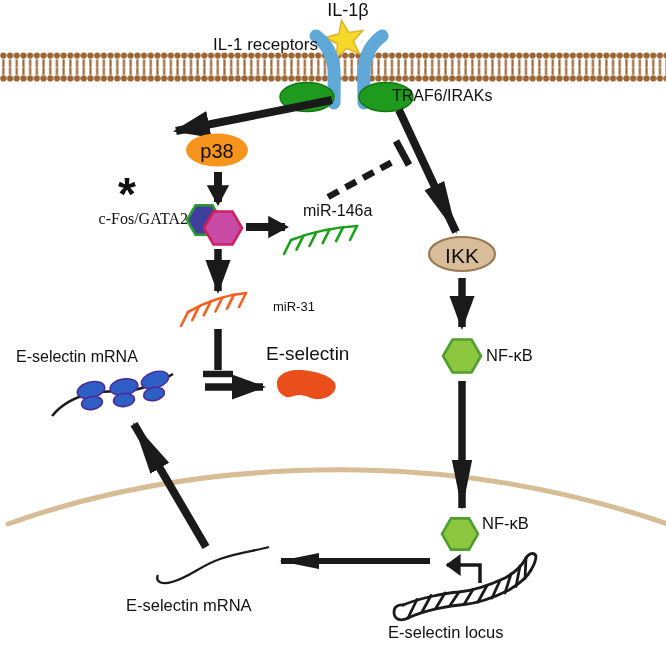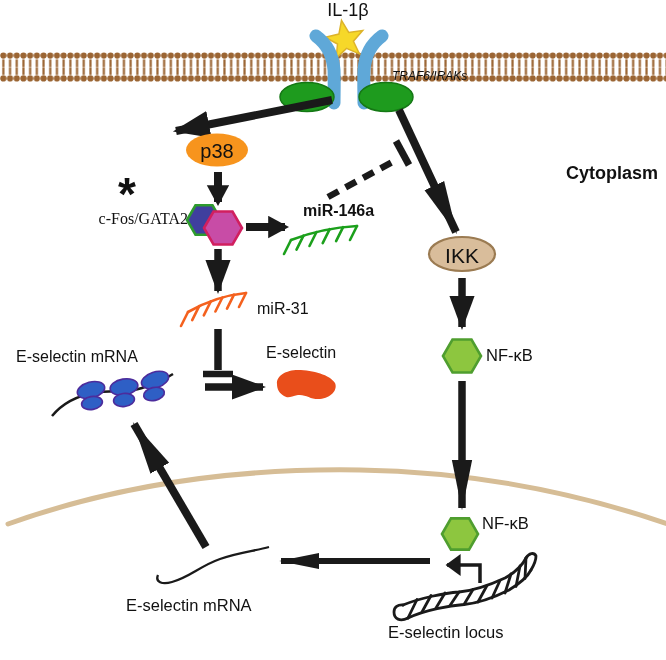--- a/index.html
+++ b/index.html
@@ -130,28 +130,28 @@
     <path d="M 408,618 C 425,610 450,605.5 464,604.5 C 480,603 497,596 509,590 C 518,584.5 527,578 531,570"></path>
     <path d="M 408,618 C 400,622 394,619 394,612 C 394,607 398,604.5 403,605"></path>
     <path d="M 526,558 C 529,553 534,552 536,556 M 531,570 C 534,565 536,561 536,556"></path>
     <path d="M 417,599.5 L 408,618 M 431,595.5 L 422,612 M 445,593 L 436,608 M 459,592 L 450,605.5 M 473,589.5 L 464,604.5 M 487,585.5 L 478,602 M 500,580.5 L 492,598 M 511,574 L 505,593 M 520,566 L 516,586.5 M 526,558 L 525,578.5"></path>
   </g>
 
   <polyline class="blackline" points="480,583 480,565 447,565" stroke-width="3.5" marker-end="url(#ahT)" fill="none"></polyline>
 </svg>
 
 <div class="lbl center" style="left:308px;top:1px;width:80px;font-size:18px;">IL-1β</div>
-<div class="lbl" style="left:392px;top:70px;font-size:12px;font-style:italic;">TRAF6/IRAKs</div>
-<div class="lbl right bold" style="left:500px;top:164px;width:158px;">Cytoplasm</div>
+<div class="lbl right" style="left:180px;top:36px;width:138px;font-size:17px;">IL-1 receptors</div>
+<div class="lbl" style="left:392px;top:87px;font-size:16px;">TRAF6/IRAKs</div>
 <div class="lbl center" style="left:187px;top:140px;width:60px;font-size:20px;">p38</div>
 <div class="lbl asterisk" style="left:118px;top:183px;">*</div>
 <div class="lbl right" style="left:28px;top:210px;width:160px;font-size:16px;font-family:Liberation Serif, serif;">c-Fos/GATA2</div>
-<div class="lbl" style="left:303px;top:202px;font-size:16px;font-weight:bold;">miR-146a</div>
-<div class="lbl" style="left:257px;top:300px;font-size:16px;">miR-31</div>
+<div class="lbl" style="left:303px;top:202px;font-size:16px;">miR-146a</div>
+<div class="lbl" style="left:273px;top:300px;font-size:13px;">miR-31</div>
 <div class="lbl" style="left:16px;top:348px;font-size:16px;">E-selectin mRNA</div>
-<div class="lbl" style="left:266px;top:344px;font-size:16px;">E-selectin</div>
+<div class="lbl" style="left:266px;top:344px;font-size:19px;">E-selectin</div>
 <div class="lbl center" style="left:432px;top:244px;width:60px;font-size:21px;">IKK</div>
 <div class="lbl" style="left:486px;top:346px;font-size:16.5px;">NF-κB</div>
 <div class="lbl" style="left:482px;top:514px;font-size:16.5px;">NF-κB</div>
 <div class="lbl" style="left:388px;top:623px;font-size:16.5px;">E-selectin locus</div>
 <div class="lbl" style="left:126px;top:596px;font-size:16.5px;">E-selectin mRNA</div>
 
 </div>
 
 </body></html>

